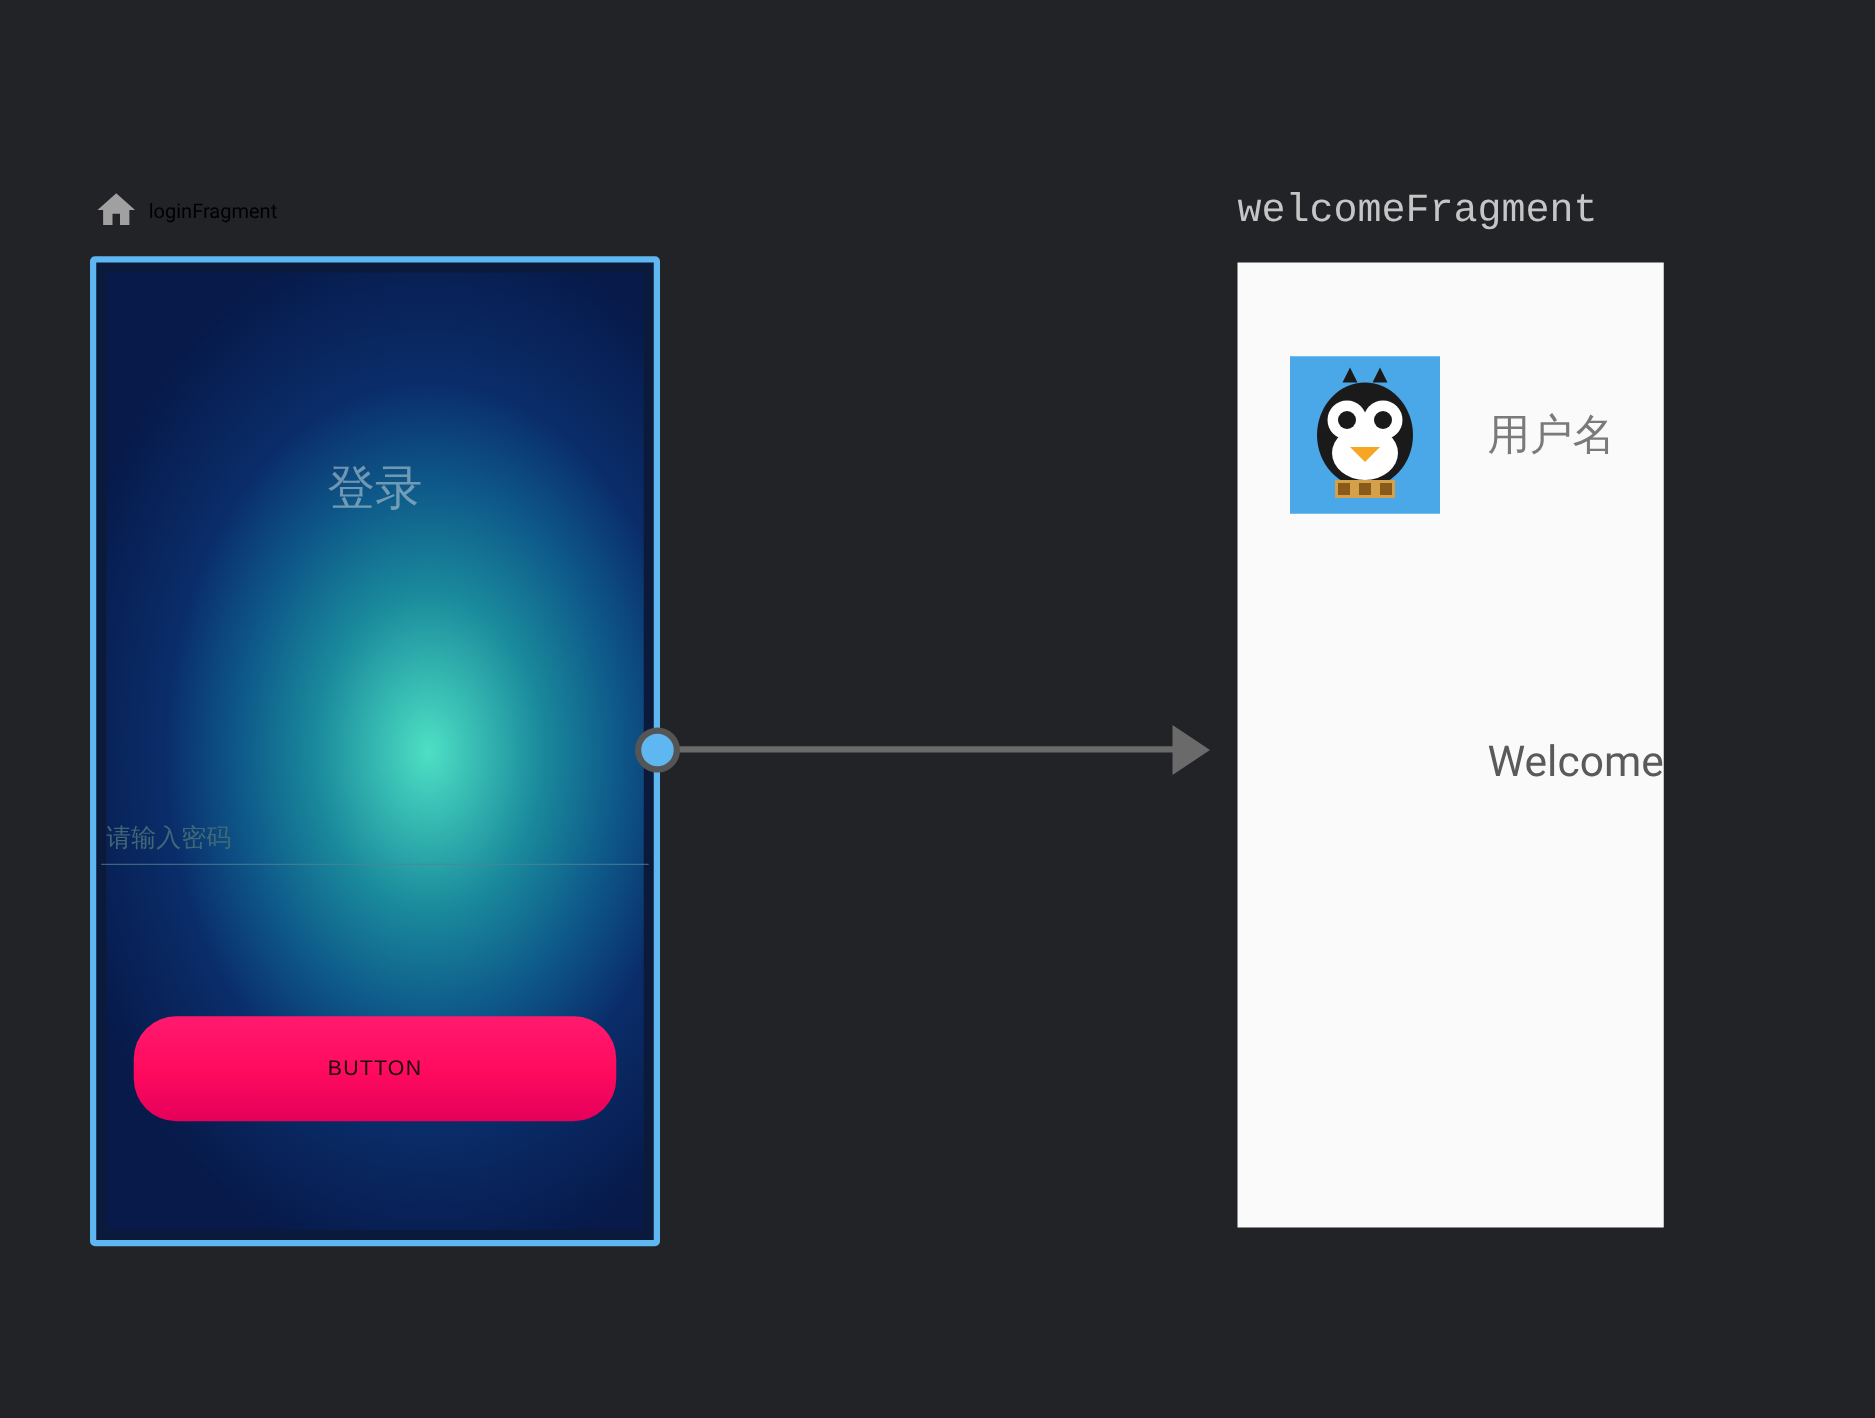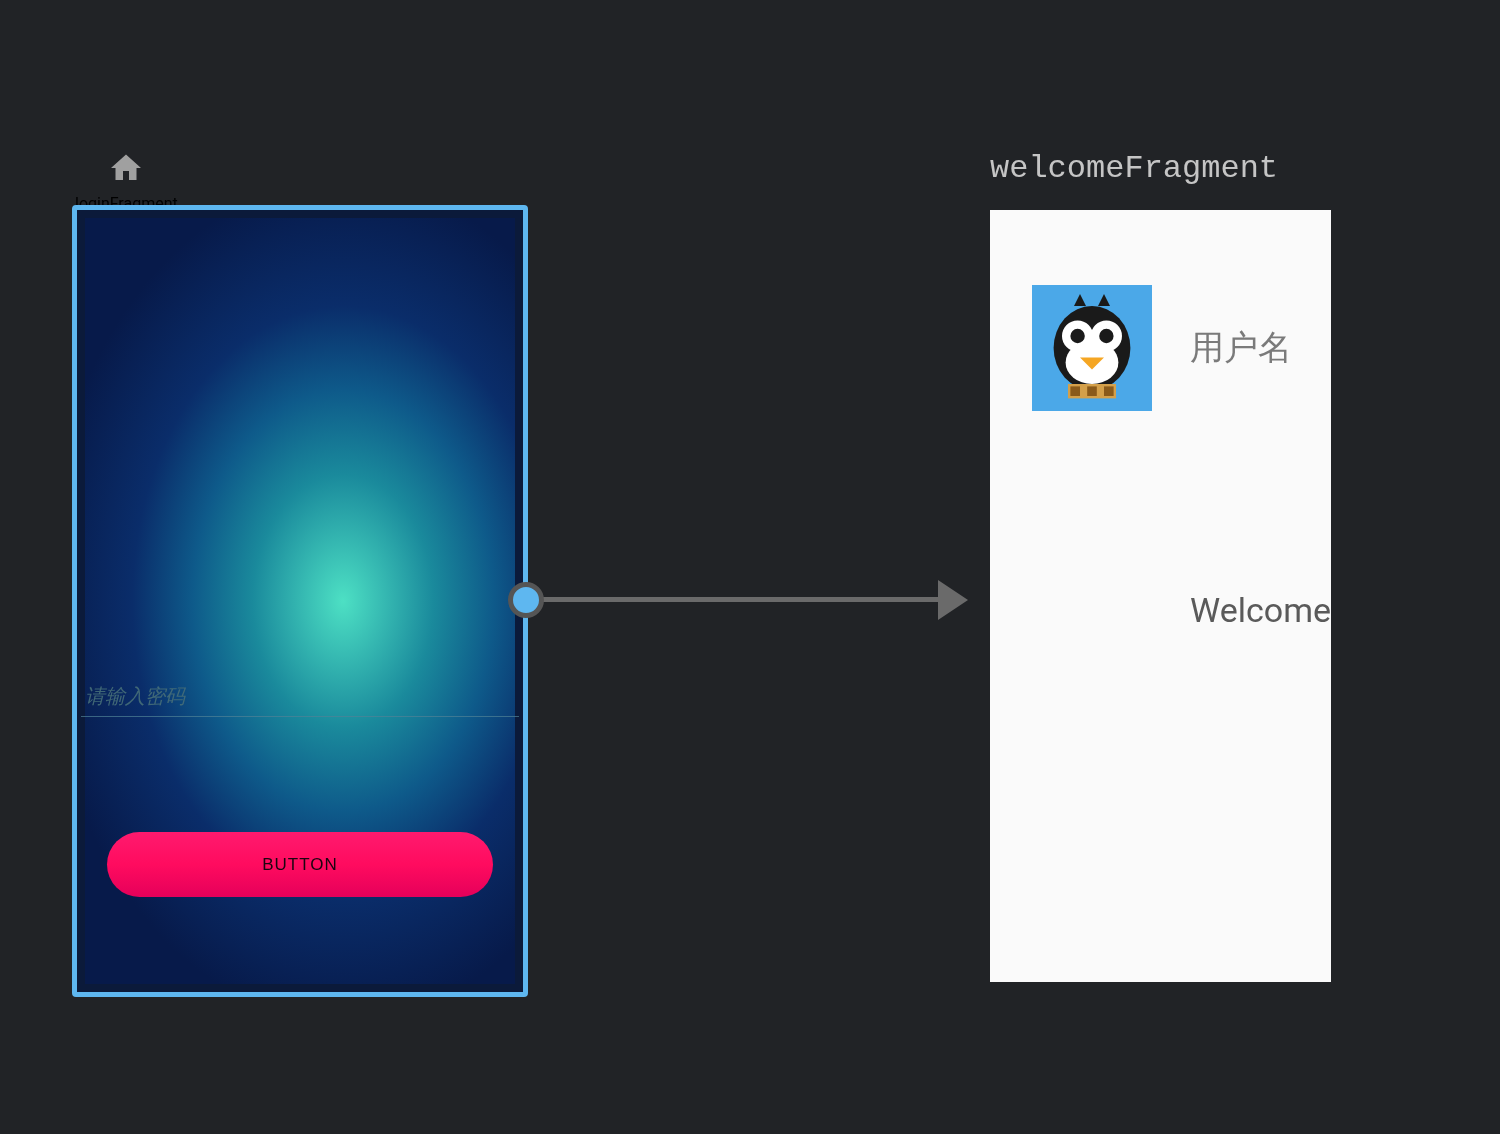--- a/index.html
+++ b/index.html
@@ -29,21 +29,20 @@
       width: 36px;
       height: 36px;
     }
     .login-label-row {
       position: absolute;
       left: 75px;
       top: 150px;
       display: flex;
       align-items: center;
       gap: 8px;
-      flex-direction: column;
     }
     .login-frame {
       position: absolute;
       left: 72px;
       top: 205px;
       width: 456px;
       height: 792px;
       border: 5px solid #5eb7f0;
       border-radius: 4px;
       background: #0b1a3a;
@@ -72,29 +71,28 @@
       background: transparent;
       color: rgba(90, 130, 140, 0.9);
       font-size: 20px;
       padding: 8px 4px;
       outline: none;
     }
     .input-username {
       top: 368px;
     }
     .input-password {
-      top: 467px;
-      font-style: italic;
+      top: 442px;
     }
     .login-button {
       position: absolute;
       left: 30px;
       right: 30px;
       bottom: 95px;
-      height: 65px;
+      height: 84px;
       border-radius: 34px;
       background: linear-gradient(to bottom, #ff1a6e 0%, #ff0b5f 50%, #e5005a 100%);
       border: none;
       color: #1a0510;
       font-size: 17px;
       font-weight: 500;
       letter-spacing: 1px;
       cursor: pointer;
     }
     .welcome-label {
@@ -180,20 +178,21 @@
   <span class="home-icon">
     <svg viewBox="0 0 24 24" width="36" height="36" fill="#a0a0a0">
       <path d="M10 20v-6h4v6h5v-8h3L12 3 2 12h3v8z"></path>
     </svg>
   </span>
   <span>loginFragment</span>
 </div>
 
 <div class="login-frame">
   <div class="login-bg"></div>
+  <div class="login-title">登录</div>
   <input class="input-field input-password" type="text" placeholder="请输入密码" style="">
   <button class="login-button">BUTTON</button>
 </div>
 
 <div class="welcome-label fragment-label">welcomeFragment</div>
 
 <div class="welcome-frame">
   <div class="avatar-box">
     <svg viewBox="0 0 100 100" width="120" height="126">
       <rect width="100" height="100" fill="#4ba8e8"></rect>

